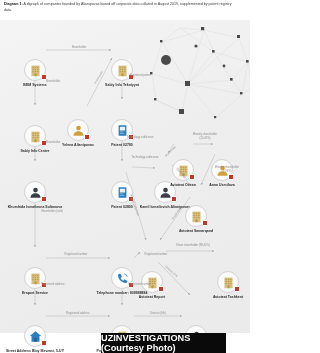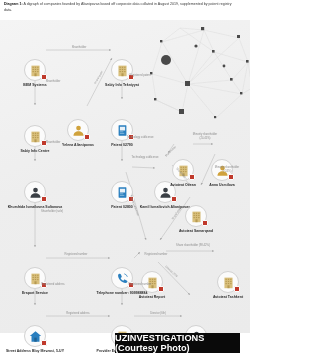--- a/index.html
+++ b/index.html
@@ -60,21 +60,21 @@
   .elabel{
     position:absolute;font-size:2.7px;line-height:1.3;
     color:#8d8d8d;text-align:center;white-space:nowrap;
     transform-origin:50% 50%;
   }
   .elabel.multi{white-space:normal;width:30px;}
 
   
   .watermark{
     position:absolute;left:101px;bottom:0;width:125px;height:20px;
-    background:#0a0a0a;display:flex;justify-content:center;margin-left:14px;
+    background:#0a0a0a;display:flex;justify-content:center;
   }
   .watermark span{
     color:#ffffff;font-size:9.2px;font-weight:bold;letter-spacing:.01px;
   }
 </style>
 </head>
 <body>
 
 <div id="root">
 

